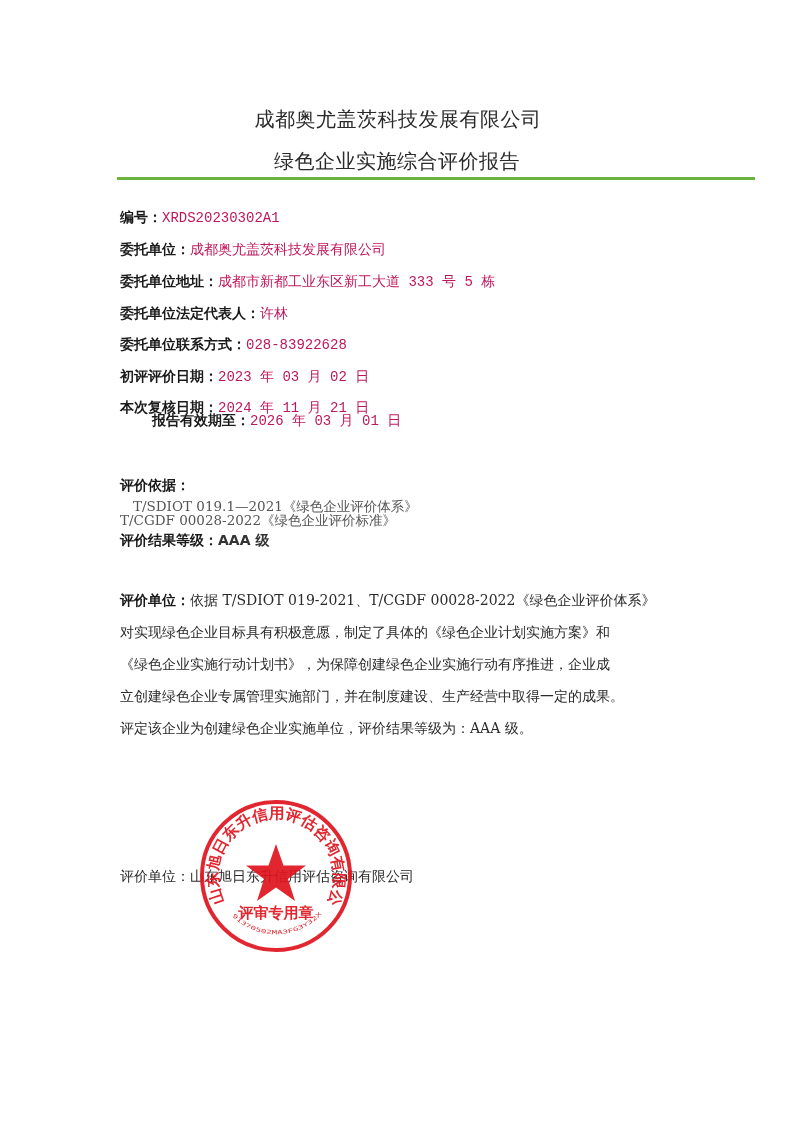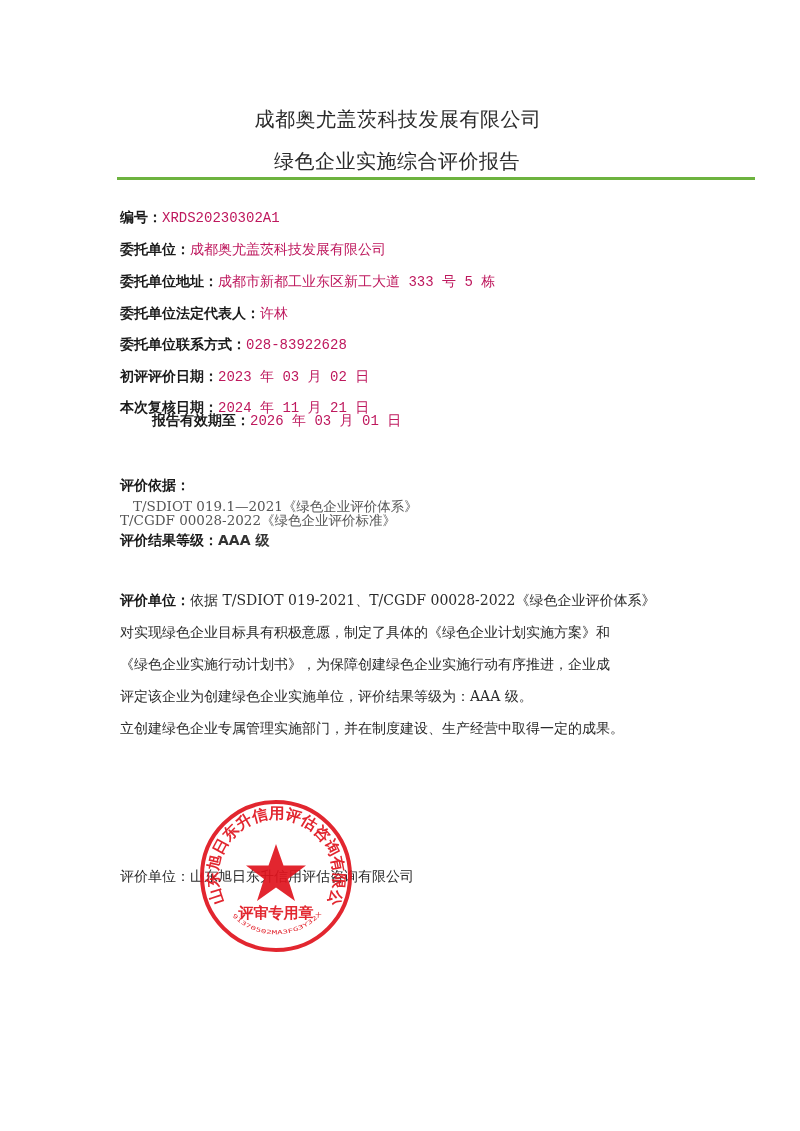--- a/index.html
+++ b/index.html
@@ -146,22 +146,22 @@
   <div class="std-line" style="top:498px;margin-left:13px;">T/SDIOT 019.1—2021《绿色企业评价体系》</div>
   <div class="std-line" style="top:512px;">T/CGDF 00028-2022《绿色企业评价标准》</div>
   <div class="info-row" style="top:531px;">
     <span class="label">评价结果等级：</span><span class="value-sans">AAA 级</span>
   </div>
 
   <div class="conclusion">
     <span class="line"><span class="label">评价单位：</span><span>依据 T/SDIOT 019-2021、T/CGDF 00028-2022《绿色企业评价体系》</span></span>
     <span class="line">对实现绿色企业目标具有积极意愿，制定了具体的《绿色企业计划实施方案》和</span>
     <span class="line">《绿色企业实施行动计划书》，为保障创建绿色企业实施行动有序推进，企业成</span>
+    <span class="line">立创建绿色企业专属管理实施部门，并在制度建设、生产经营中取得一定的成果。</span>
     <span class="line">评定该企业为创建绿色企业实施单位，评价结果等级为：AAA 级。</span>
-    <span class="line">立创建绿色企业专属管理实施部门，并在制度建设、生产经营中取得一定的成果。</span>
   </div>
 
   <div class="signer">
     <span>评价单位：</span><span>山东旭日东升信用评估咨询有限公司</span>
   </div>
 
   <div class="stamp">
     <svg width="156" height="156" viewBox="0 0 156 156" xmlns="http://www.w3.org/2000/svg">
       <defs>
         <path id="ringPath" d="M 26 104 A 58 58 0 1 1 130 104" fill="none"></path>

